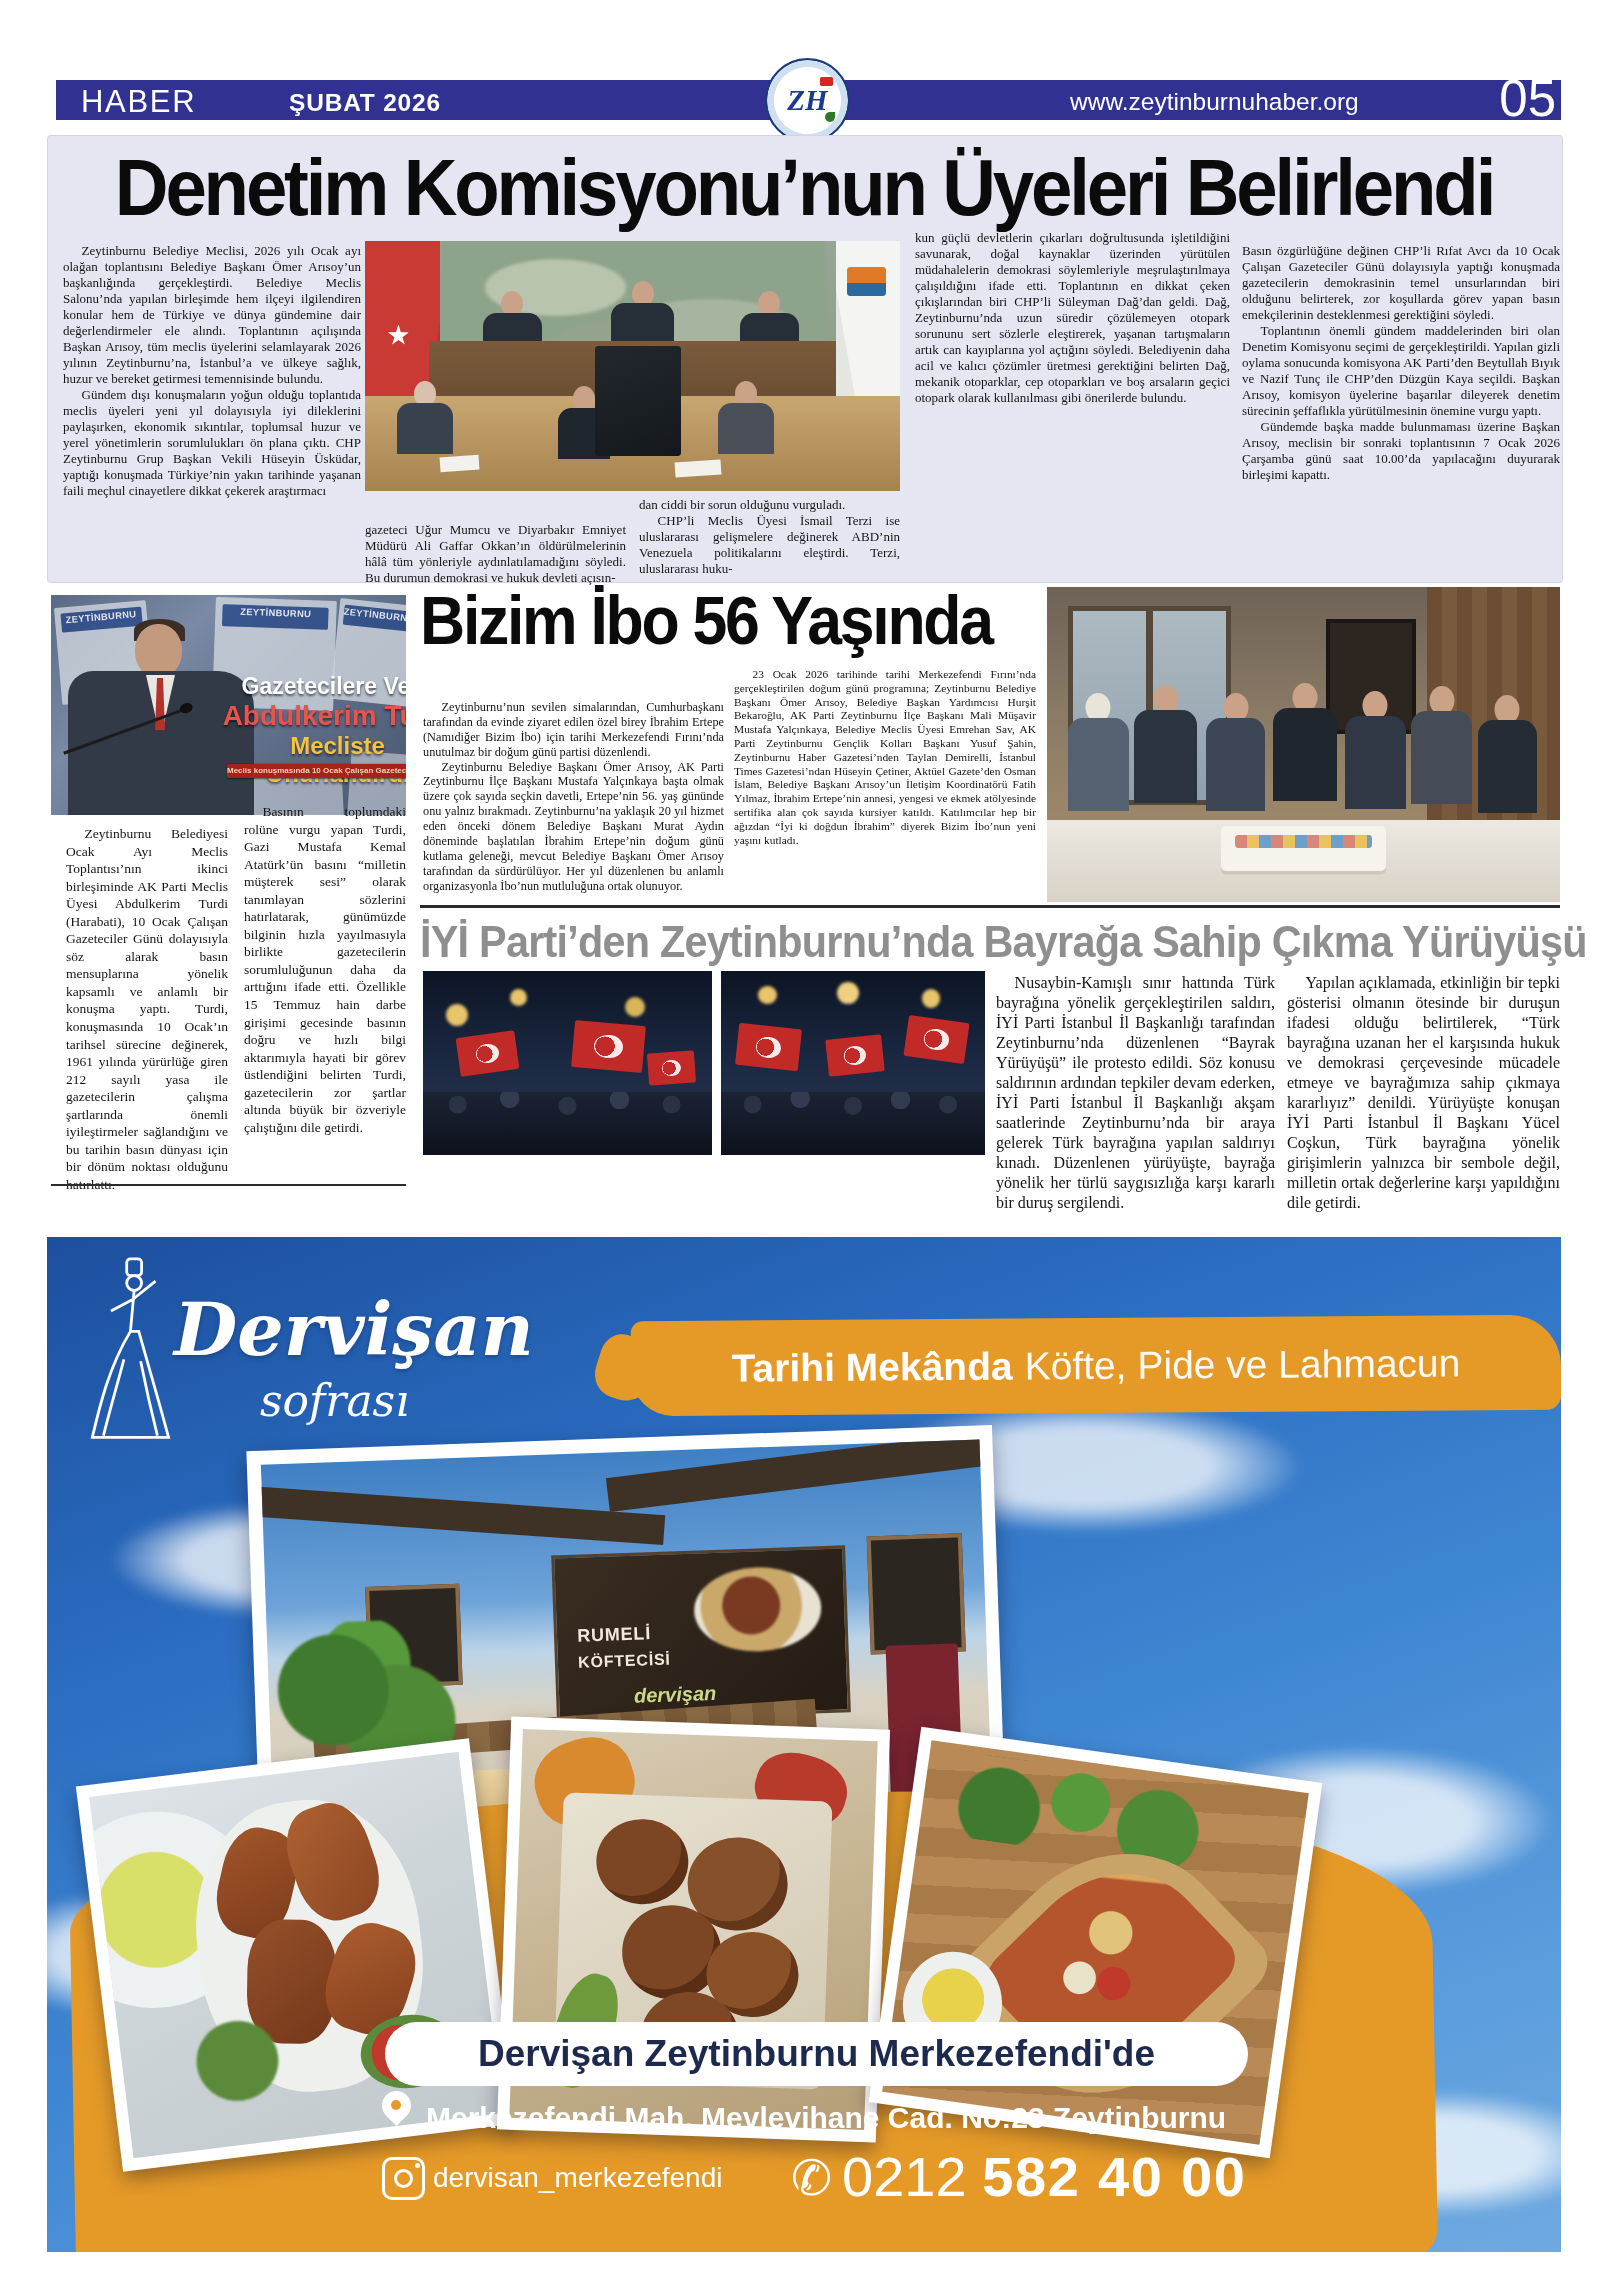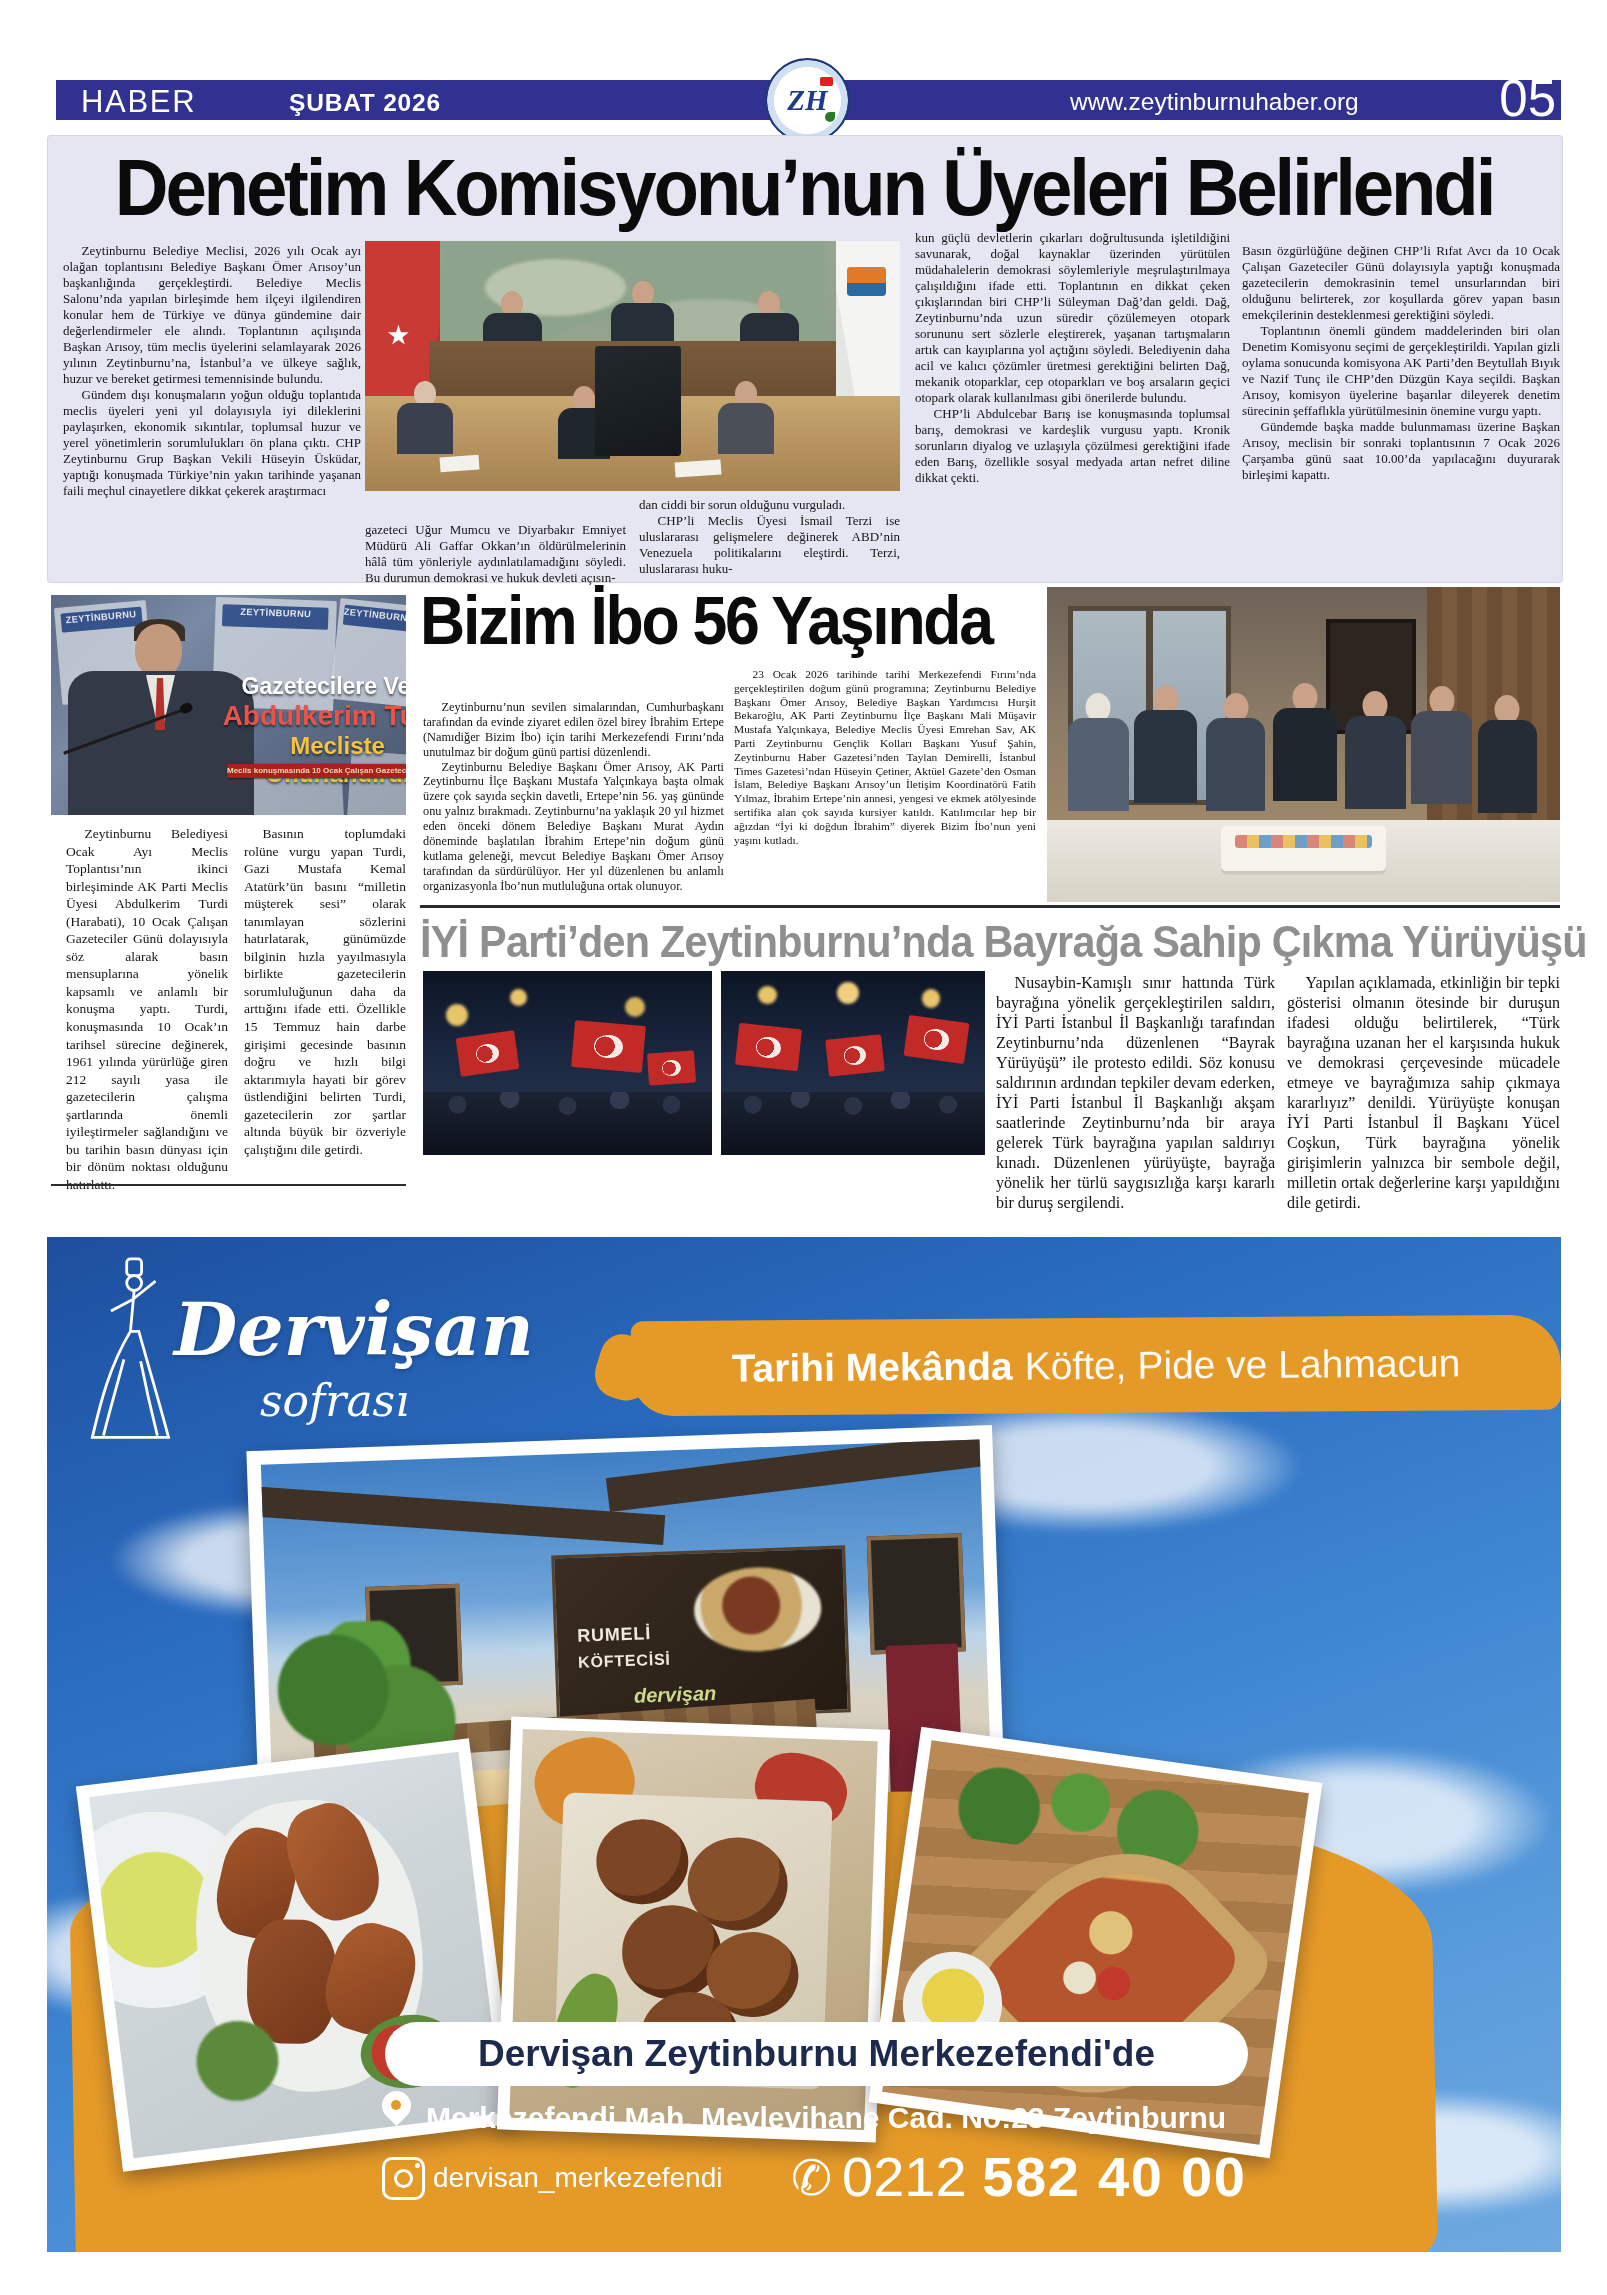--- a/index.html
+++ b/index.html
@@ -252,21 +252,20 @@
   <div class="newscol a1cap" style="left:365px;top:497px;width:261px;">
     <p style="text-indent:0;margin-top:25px;">gazeteci Uğur Mumcu ve Diyarbakır Emniyet Müdürü Ali Gaffar Okkan’ın öldürülmelerinin hâlâ tüm yönleriyle aydınlatılamadığını söyledi. Bu durumun demokrasi ve hukuk devleti açısın-</p>
   </div>
   <div class="newscol a1cap" style="left:639px;top:497px;width:261px;">
     <p style="text-indent:0;">dan ciddi bir sorun olduğunu vurguladı.</p>
     <p>CHP’li Meclis Üyesi İsmail Terzi ise uluslararası gelişmelere değinerek ABD’nin Venezuela politikalarını eleştirdi. Terzi, uluslararası huku-</p>
   </div>
 
   <div class="newscol a1col" style="left:915px;top:230px;width:315px;">
     <p style="text-indent:0;">kun güçlü devletlerin çıkarları doğrultusunda işletildiğini savunarak, doğal kaynaklar üzerinden yürütülen müdahalelerin demokrasi söylemleriyle meşrulaştırılmaya çalışıldığını ifade etti. Toplantının en dikkat çeken çıkışlarından biri CHP’li Süleyman Dağ’dan geldi. Dağ, Zeytinburnu’nda uzun süredir çözülemeyen otopark sorununu sert sözlerle eleştirerek, yaşanan tartışmaların artık can kayıplarına yol açtığını söyledi. Belediyenin daha acil ve kalıcı çözümler üretmesi gerektiğini belirten Dağ, mekanik otoparklar, cep otoparkları ve boş arsaların geçici otopark olarak kullanılması gibi önerilerde bulundu.</p>
-    <p>CHP’li Abdulcebar Barış ise konuşmasında toplumsal barış, demokrasi ve kardeşlik vurgusu yaptı. Kronik sorunların diyalog ve uzlaşıyla çözülmesi gerektiğini ifade eden Barış, özellikle sosyal medyada artan nefret diline dikkat çekti.</p>
   </div>
   <div class="newscol a1col" style="left:1242px;top:243px;width:318px;">
     <p style="text-indent:0;">Basın özgürlüğüne değinen CHP’li Rıfat Avcı da 10 Ocak Çalışan Gazeteciler Günü dolayısıyla yaptığı konuşmada gazetecilerin demokrasinin temel unsurlarından biri olduğunu belirterek, zor koşullarda görev yapan basın emekçilerinin desteklenmesi gerektiğini söyledi.</p>
     <p>Toplantının önemli gündem maddelerinden biri olan Denetim Komisyonu seçimi de gerçekleştirildi. Yapılan gizli oylama sonucunda komisyona AK Parti’den Beytullah Bıyık ve Nazif Tunç ile CHP’den Düzgün Kaya seçildi. Başkan Arısoy, komisyon üyelerine başarılar dileyerek denetim sürecinin şeffaflıkla yürütülmesinin önemine vurgu yaptı.</p>
     <p>Gündemde başka madde bulunmaması üzerine Başkan Arısoy, meclisin bir sonraki toplantısının 7 Ocak 2026 Çarşamba günü saat 10.00’da yapılacağını duyurarak birleşimi kapattı.</p>
   </div>
 
   <div class="ph-vefa">
     <div class="npage" style="left:2%;top:4%;width:26%;height:44%;transform:rotate(-5deg);">
       <div class="mh">ZEYTİNBURNU</div>
@@ -288,21 +287,21 @@
     </div>
     <div class="vefa-mic"></div>
     <div class="vefa-kicker">Gazetecilere Vefa:</div>
     <div class="vefa-name">Abdulkerim Turdi</div>
     <div class="vefa-title">Mecliste Onurlandırdı</div>
     <div class="vefa-ribbon">Meclis konuşmasında 10 Ocak Çalışan Gazeteciler Günü’nü kutladı</div>
   </div>
   <div class="newscol vefa-col" style="left:66px;top:825px;width:162px;">
     <p>Zeytinburnu Belediyesi Ocak Ayı Meclis Toplantısı’nın ikinci birleşiminde AK Parti Meclis Üyesi Abdulkerim Turdi (Harabati), 10 Ocak Çalışan Gazeteciler Günü dolayısıyla söz alarak basın mensuplarına yönelik kapsamlı ve anlamlı bir konuşma yaptı. Turdi, konuşmasında 10 Ocak’ın tarihsel sürecine değinerek, 1961 yılında yürürlüğe giren 212 sayılı yasa ile gazetecilerin çalışma şartlarında önemli iyileştirmeler sağlandığını ve bu tarihin basın dünyası için bir dönüm noktası olduğunu hatırlattı.</p>
   </div>
-  <div class="newscol vefa-col" style="left:244px;top:825px;width:162px;">
+  <div class="newscol vefa-col" style="left:244px;top:803px;width:162px;">
     <p>Basının toplumdaki rolüne vurgu yapan Turdi, Gazi Mustafa Kemal Atatürk’ün basını “milletin müşterek sesi” olarak tanımlayan sözlerini hatırlatarak, günümüzde bilginin hızla yayılmasıyla birlikte gazetecilerin sorumluluğunun daha da arttığını ifade etti. Özellikle 15 Temmuz hain darbe girişimi gecesinde basının doğru ve hızlı bilgi aktarımıyla hayati bir görev üstlendiğini belirten Turdi, gazetecilerin zor şartlar altında büyük bir özveriyle çalıştığını dile getirdi.</p>
   </div>
   <div class="rule" style="left:51px;top:1184px;width:355px;height:1.7px;"></div>
 
   <div class="ibo-head">Bizim İbo 56 Yaşında</div>
   <div class="newscol ibo-col" style="left:423px;top:700px;width:301px;">
     <p>Zeytinburnu’nun sevilen simalarından, Cumhurbaşkanı tarafından da evinde ziyaret edilen özel birey İbrahim Ertepe (Namıdiğer Bizim İbo) için tarihi Merkezefendi Fırını’nda unutulmaz bir doğum günü partisi düzenlendi.</p>
     <p>Zeytinburnu Belediye Başkanı Ömer Arısoy, AK Parti Zeytinburnu İlçe Başkanı Mustafa Yalçınkaya başta olmak üzere çok sayıda seçkin davetli, Ertepe’nin 56. yaş gününde onu yalnız bırakmadı. Zeytinburnu’na yaklaşık 20 yıl hizmet eden önceki dönem Belediye Başkanı Murat Aydın döneminde başlatılan İbrahim Ertepe’nin doğum günü kutlama geleneği, mevcut Belediye Başkanı Ömer Arısoy tarafından da sürdürülüyor. Her yıl düzenlenen bu anlamlı organizasyonla İbo’nun mutluluğuna ortak olunuyor.</p>
   </div>
   <div class="newscol ibo-col" style="left:734px;top:668px;width:302px;font-size:11.4px;">

